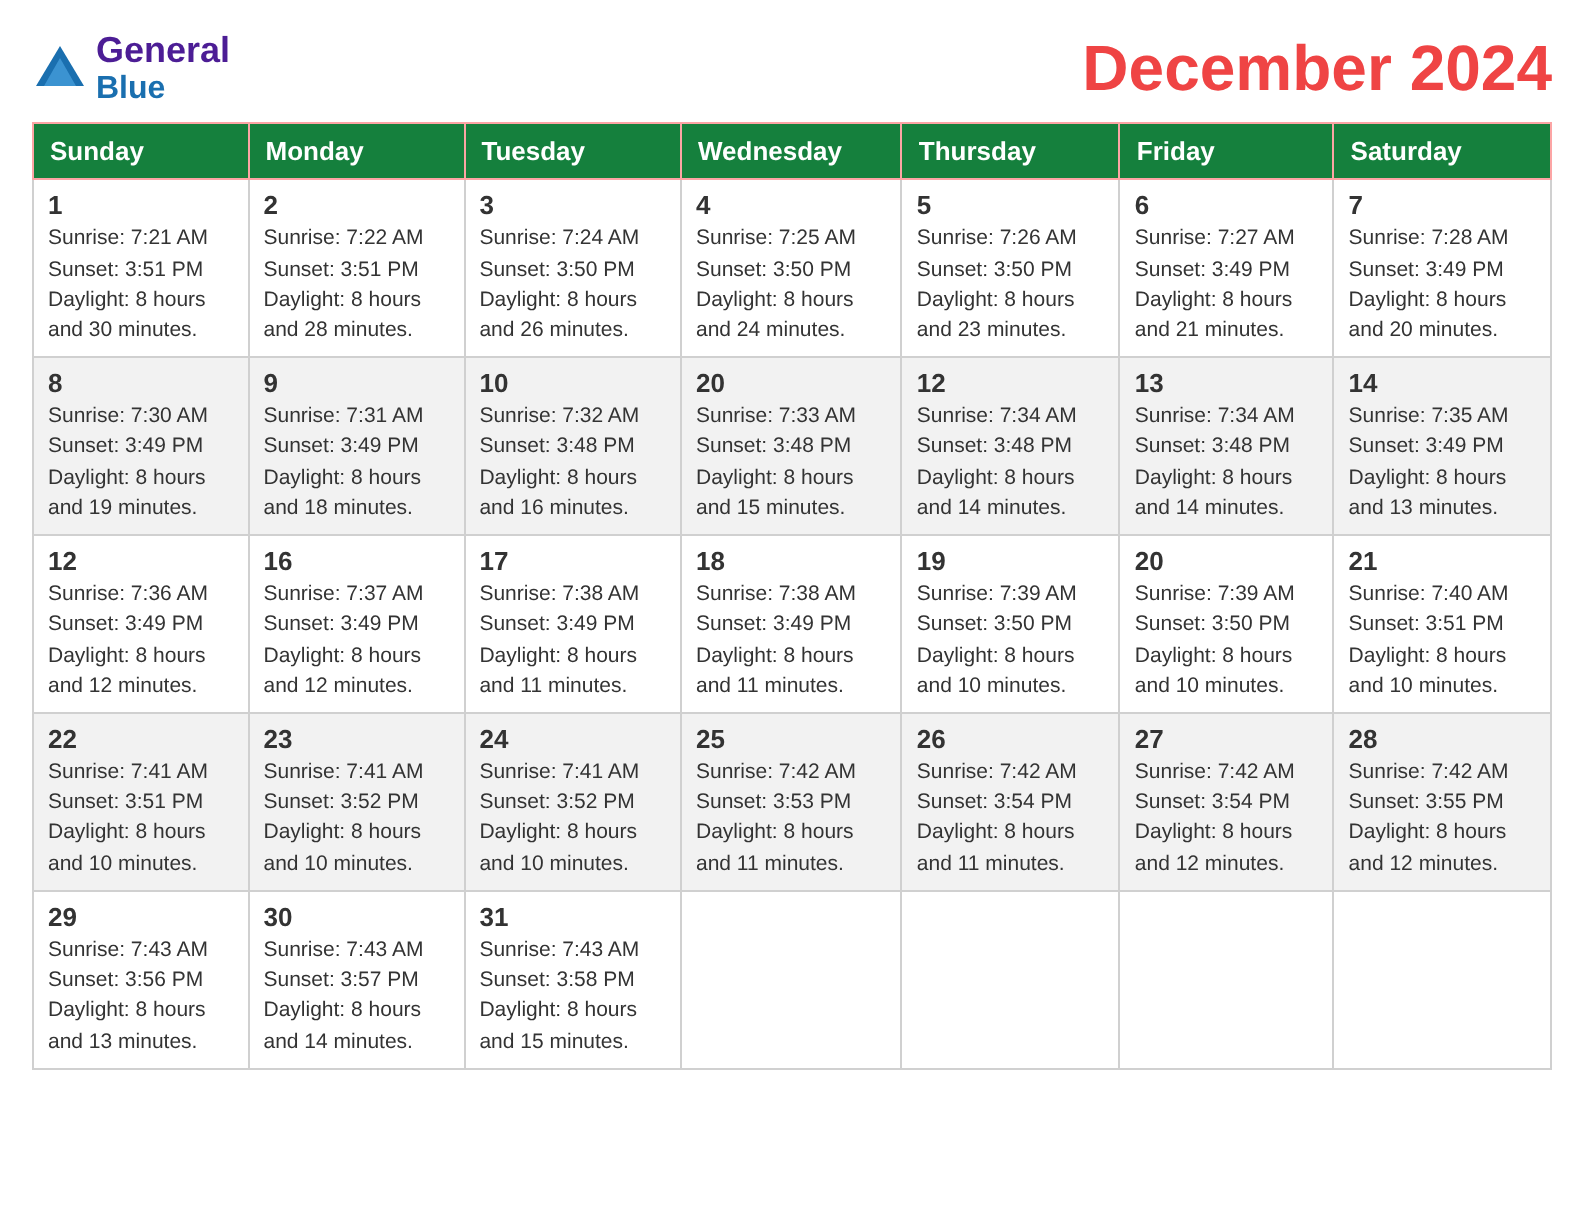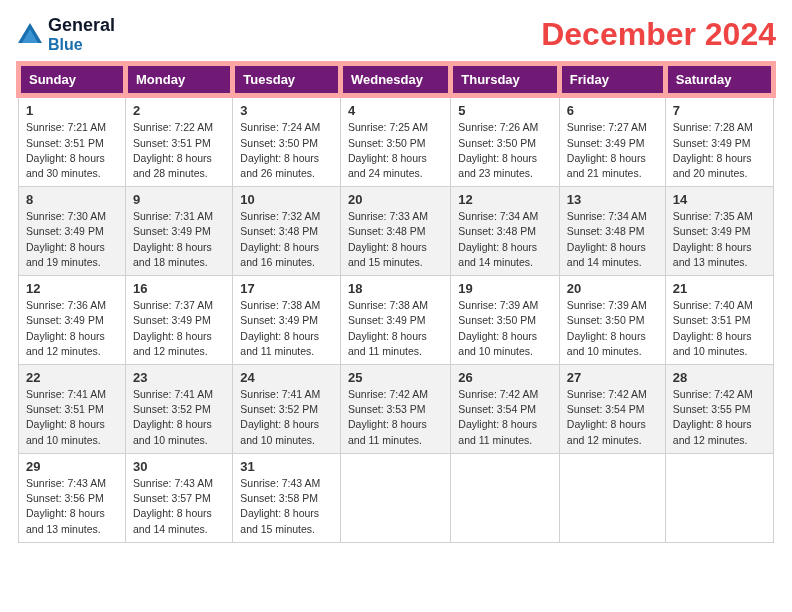--- a/index.html
+++ b/index.html
@@ -22,21 +22,21 @@
       gap: 4px;
     }
     .logo-text {
       display: flex;
       flex-direction: column;
       line-height: 1.1;
     }
     .logo-general {
       font-size: 18px;
       font-weight: bold;
-      color: #0f172a;
+      color: #4c1d95;
     }
     .logo-blue {
       font-size: 16px;
       font-weight: bold;
       color: #1a6faf;
     }
     .logo-icon {
       width: 28px;
       height: 28px;
     }
@@ -50,27 +50,27 @@
     }
     .location {
       font-size: 14px;
       color: #555;
     }
     .calendar {
       width: 100%;
       border-collapse: collapse;
     }
     .calendar th {
-      background: #701a75;
+      background: #15803d;
       color: #fff;
       text-align: left;
       padding: 6px 8px;
       font-size: 13px;
       font-weight: bold;
-      border: 5px solid #fca5a5;
+      border: 1px solid #fca5a5;
     }
     .calendar td {
       vertical-align: top;
       padding: 5px 7px;
       border: 1px solid #d0d0d0;
       font-size: 10.5px;
       color: #333;
       width: 113px;
       min-height: 80px;
       background: #fff;

